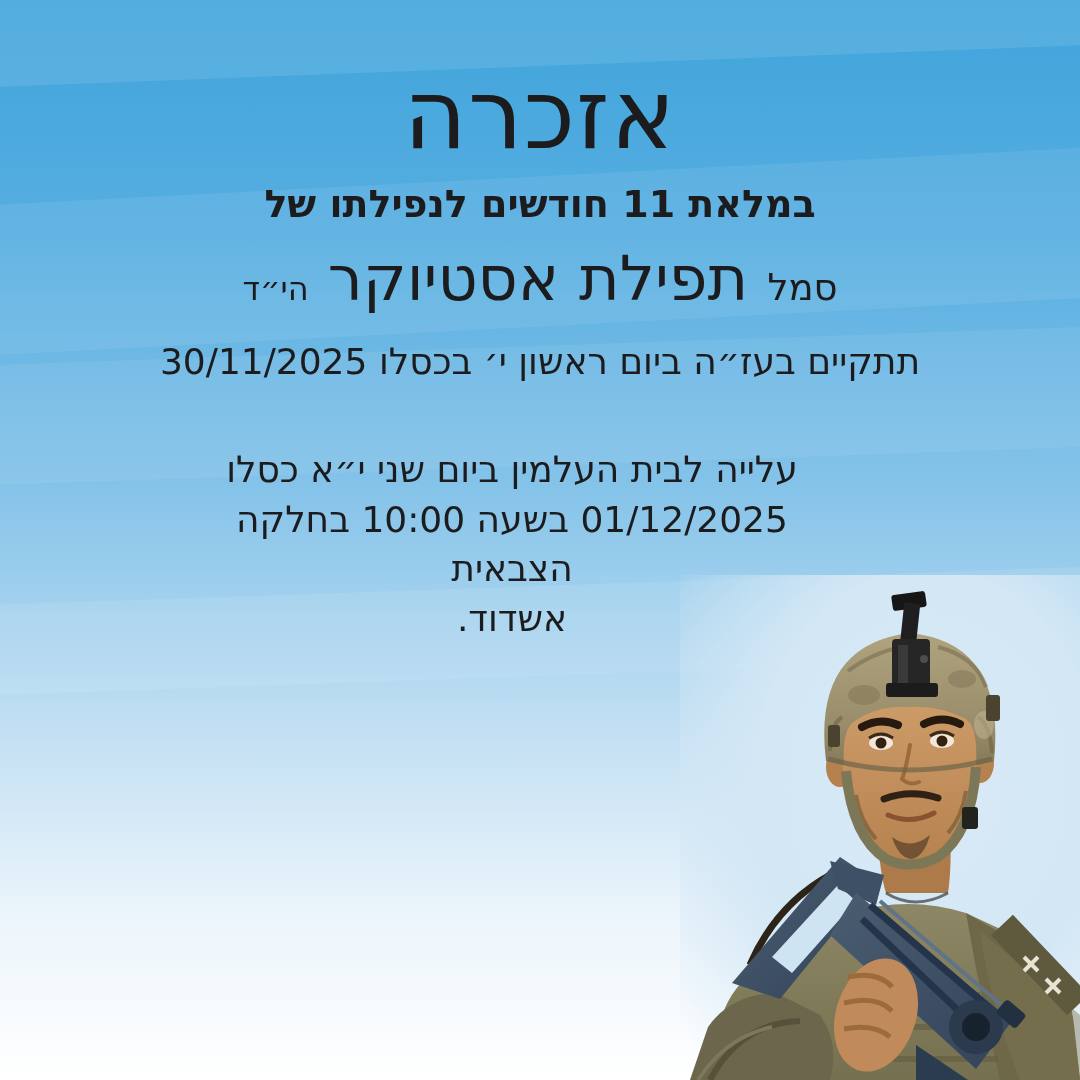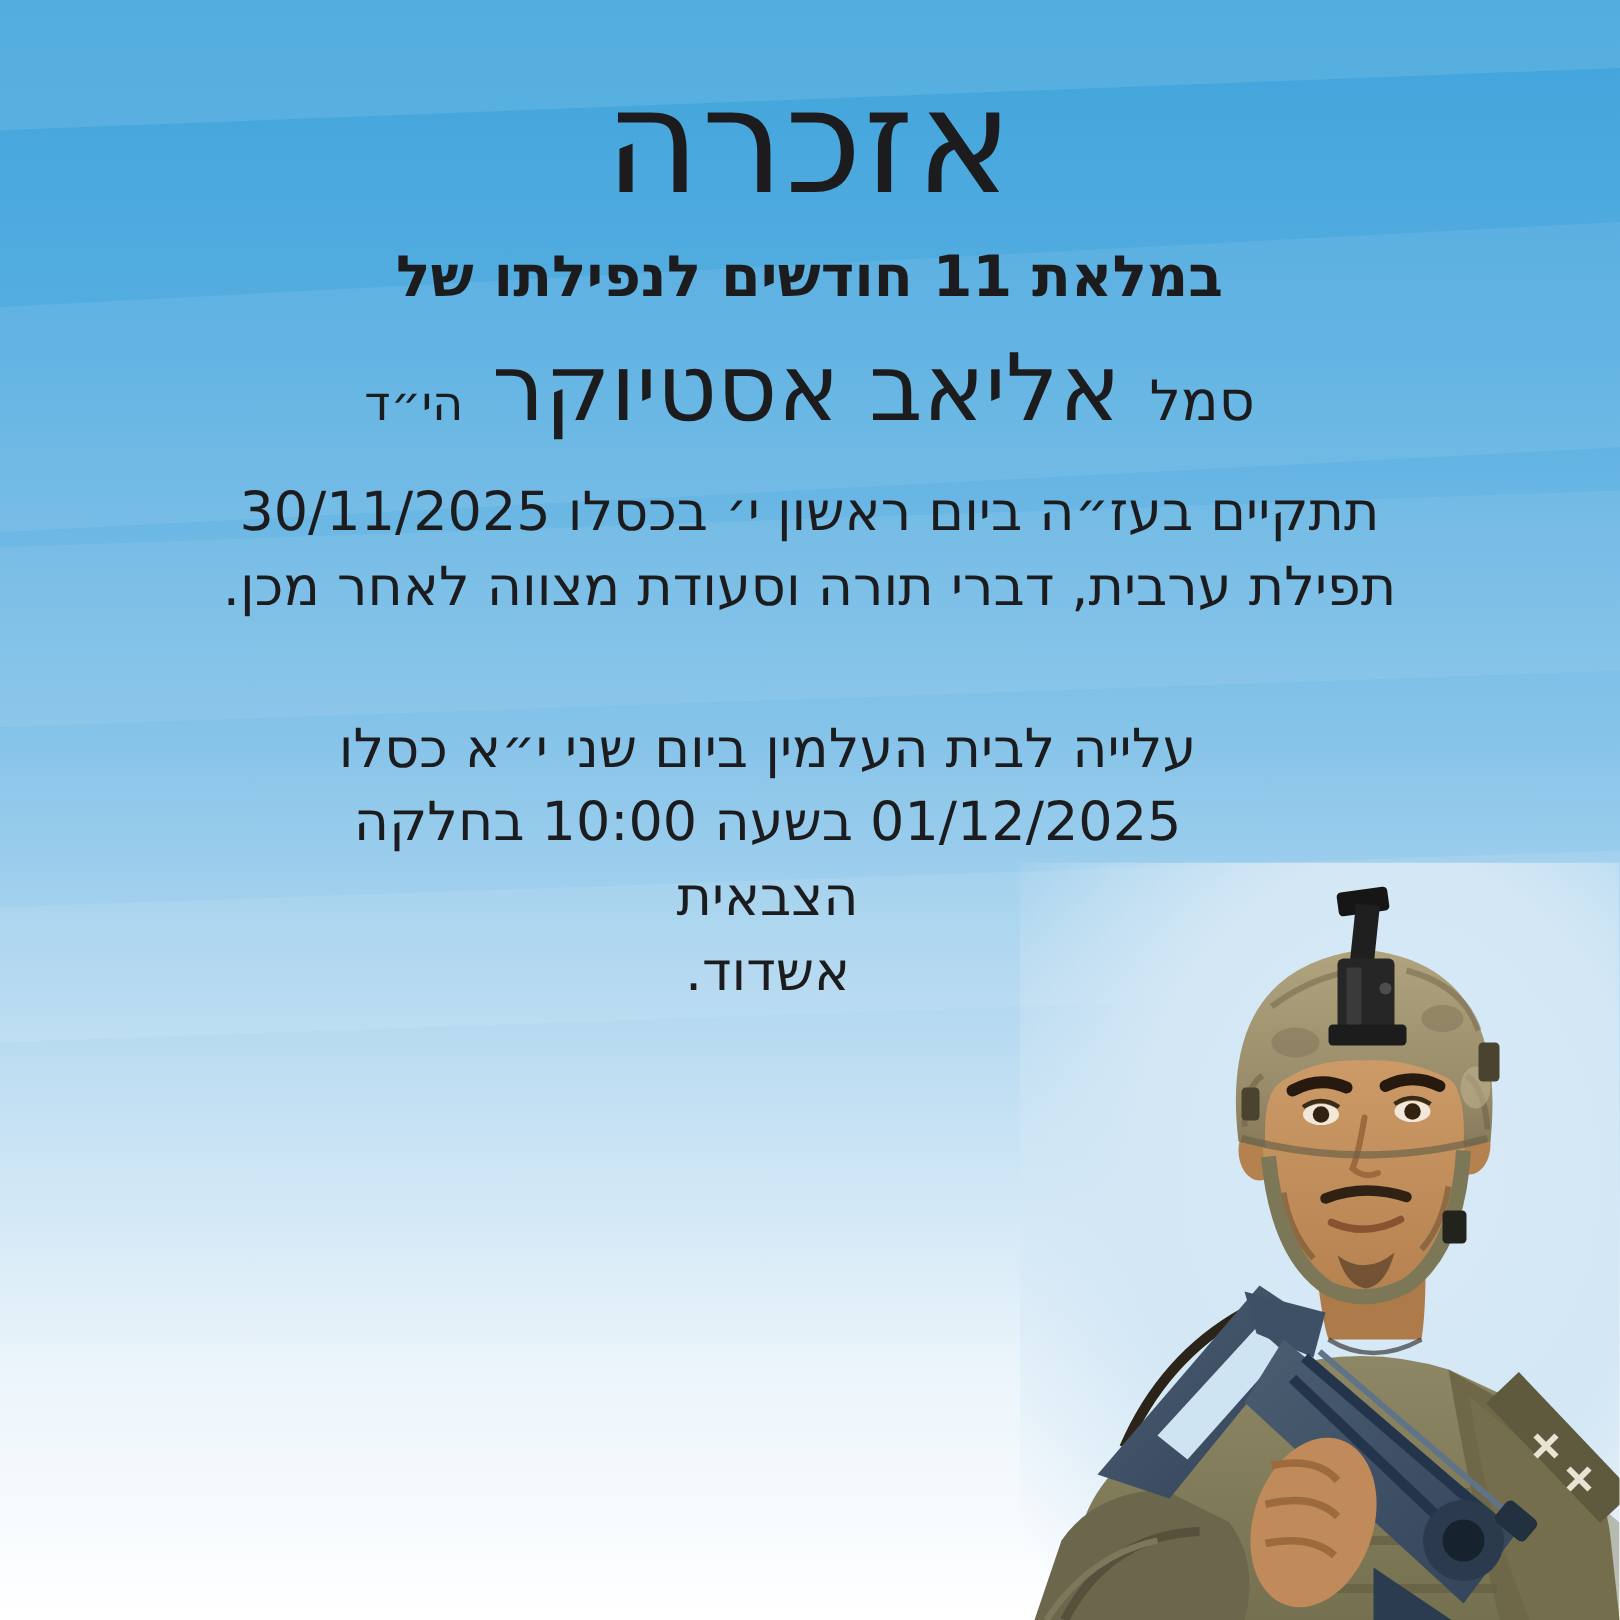--- a/index.html
+++ b/index.html
@@ -21,21 +21,21 @@
   
   .streak{position:absolute;left:-10%;width:125%;background:rgba(255,255,255,.10);pointer-events:none;}
   .streak.s1{top:-60px;height:125px;transform:rotate(-2.2deg);}
   .streak.s2{top:175px;height:150px;transform:rotate(-3deg);background:rgba(255,255,255,.08);}
   .streak.s3{top:345px;height:120px;transform:rotate(-2deg);background:rgba(255,255,255,.07);}
   .streak.s4{top:585px;height:90px;transform:rotate(-2deg);background:rgba(255,255,255,.09);}
 
   .content{
     position:absolute;inset:0;
     text-align:center;direction:rtl;
-    padding-top:38px;
+    padding-top:58px;
   }
   h1.title{
     margin:0 0 10px 0;
     font-size:97px;font-weight:500;letter-spacing:1px;
     line-height:1.18;
   }
   .subtitle{
     margin:0 0 16px 0;
     font-size:38px;font-weight:700;
   }
@@ -75,27 +75,26 @@
   <div class="streak s3"></div>
   <div class="streak s4"></div>
 
   <div class="content">
     <h1 class="title">אזכרה</h1>
 
     <p class="subtitle">במלאת 11 חודשים לנפילתו של</p>
 
     <p class="name-line">
       <span class="rank">סמל</span>
-      <span class="name">אליאב אסטיוקר</span>
+      <span class="name">תפילת אסטיוקר</span>
       <span class="honorific">הי״ד</span>
     </p>
 
     <div class="ceremony">
       <p class="line">תתקיים בעז״ה ביום ראשון י׳ בכסלו 30/11/2025</p>
-      <p class="line">תפילת ערבית, דברי תורה וסעודת מצווה לאחר מכן.</p>
     </div>
 
     <div class="burial">
       <p class="line">עלייה לבית העלמין ביום שני י״א כסלו</p>
       <p class="line">01/12/2025 בשעה 10:00 בחלקה הצבאית</p>
       <p class="line">אשדוד.</p>
     </div>
   </div>
 
   <div class="photo-area">

